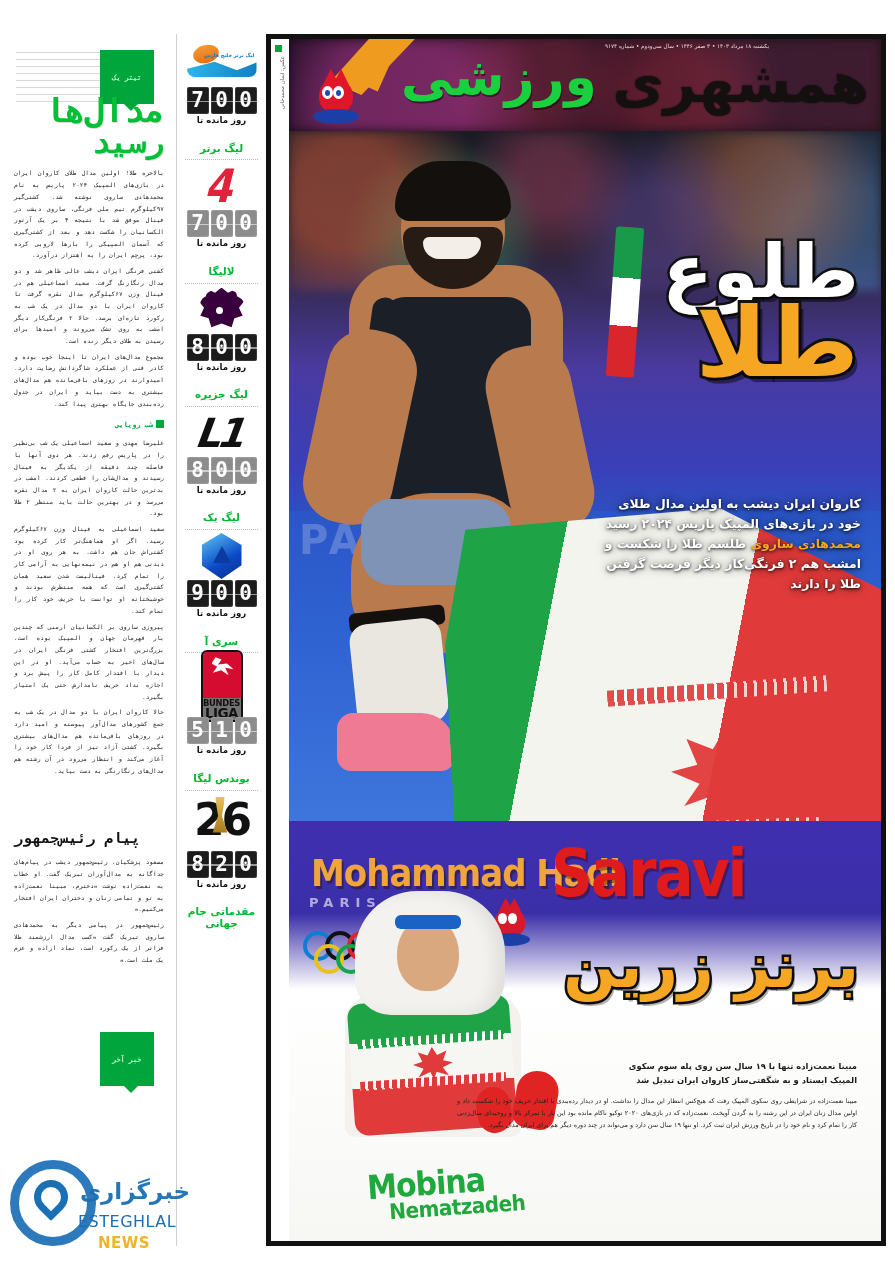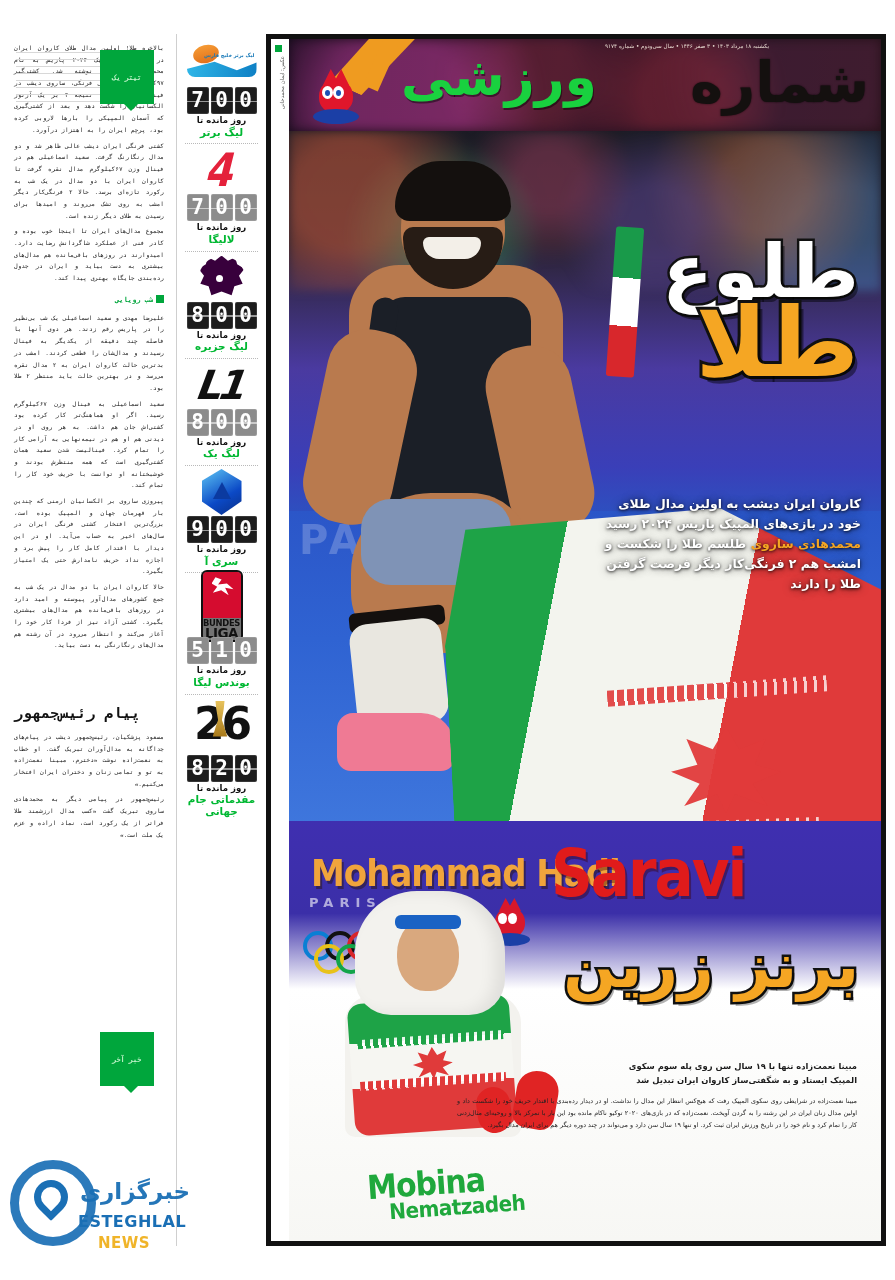--- a/index.html
+++ b/index.html
@@ -78,21 +78,21 @@
     position: absolute; left: 28px; top: 26px; width: 34px; height: 34px;
     border: 7px solid #1a6fb5; border-radius: 50% 50% 50% 4%;
     transform: rotate(-45deg);
   }
   .wm-fa {
     position: absolute; left: 74px; top: 24px; color: #1a6fb5;
     font-size: 23px; font-weight: bold; direction: rtl; opacity: .95;
   }
   .wm-en {
     position: absolute; left: 72px; top: 58px; color: #1a6fb5;
-    font-size: 16px; font-weight: bold; letter-spacing: .5px;
+    font-size: 16px; font-weight: normal; letter-spacing: .5px;
   }
   .wm-news {
     position: absolute; left: 92px; top: 80px; color: #f0b429;
     font-size: 15px; font-weight: bold; letter-spacing: .5px;
   }
 
   
   .cd-strip {
     position: absolute; left: 176px; top: 34px; width: 90px; height: 1212px;
     background: #fff; border-left: 1px solid #cfcfcf;
@@ -115,21 +115,21 @@
     height: 1.6px; background: rgba(255,255,255,.55);
   }
   .flip.dark .d { background: #1c1c1c; }
   .flip.gray .d { background: #8c8c8c; color: #fff; }
   .cd-cap {
     direction: rtl; font-size: 8.6px; font-weight: bold; color: #111;
     line-height: 1.12;
   }
   .cd-league {
     direction: rtl; font-size: 10.4px; font-weight: bold; color: #00b832;
-    line-height: 1.12; margin-top: 1px;
+    line-height: 1.12; margin-top: 17px;
   }
   .cd-sep {
     border-top: 1.6px dotted #b9b9b9; margin: 5px 2px 3px 2px;
   }
 
   
   .lg-pgl { width: 70px; height: 40px; position: relative; }
   .lg-pgl .ball {
     position: absolute; left: 6px; top: 2px; width: 26px; height: 18px;
     background: linear-gradient(#f59a34,#e2711a); border-radius: 50%;
@@ -557,20 +557,24 @@
 
 <div class="page">
 
   <div class="side-col">
     <div class="rule-lines"></div>
 
     <div class="green-tag" id="tag-titr">
       <span>تیتر یک</span>
     </div>
 
+    <div class="side-head">
+      <span class="l1">مدال‌ها</span>
+      <span class="l2">رسید</span>
+    </div>
 
     <div class="side-body">
       <p>بالاخره طلا! اولین مدال طلای کاروان ایران در بازی‌های المپیک ۲۰۲۴ پاریس به نام محمدهادی ساروی نوشته شد. کشتی‌گیر ۹۷کیلوگرم تیم ملی فرنگی، ساروی دیشب در فینال موفق شد با نتیجه ۴ بر یک آرتور الکسانیان را شکست دهد و بعد از کشتی‌گیری که آسمان المپیکی را بارها لاروبی کرده بود، پرچم ایران را به اهتزاز درآورد.</p>
       <p>کشتی فرنگی ایران دیشب عالی ظاهر شد و دو مدال رنگارنگ گرفت. سعید اسماعیلی هم در فینال وزن ۶۷کیلوگرم مدال نقره گرفت تا کاروان ایران با دو مدال در یک شب به رکورد تازه‌ای برسد. حالا ۲ فرنگی‌کار دیگر امشب به روی تشک می‌روند و امیدها برای رسیدن به طلای دیگر زنده است.</p>
       <p>مجموع مدال‌های ایران تا اینجا خوب بوده و کادر فنی از عملکرد شاگردانش رضایت دارد. امیدوارند در روزهای باقی‌مانده هم مدال‌های بیشتری به دست بیاید و ایران در جدول رده‌بندی جایگاه بهتری پیدا کند.</p>
     </div>
 
     <div class="sec-label">
       <span class="bx"></span><span>شب رویایی</span>
     </div>
@@ -723,21 +727,21 @@
   <div class="poster">
 
     <div style="position:absolute;left:0;top:0;width:18px;height:100%;background:#fff;z-index:5">
       <div class="credit-box"></div>
       <div class="credit-txt">عکس: ایمان محمدخانی</div>
     </div>
 
     <div class="masthead">
       <div class="mh-blur"></div>
       <div class="mh-date">یکشنبه ۱۸ مرداد ۱۴۰۳ • ۳ صفر ۱۴۴۶ • سال سی‌ودوم • شماره ۹۱۷۴</div>
-      <div class="mh-title">شماره</div>
+      <div class="mh-title">همشهری</div>
       <div class="mh-swoosh"></div>
       <div class="mh-swoosh2"></div>
       <div class="mh-sub">ورزشی</div>
       <div class="mh-mascot">
         <div class="mascot-crest"></div>
         <div class="mascot-body"></div>
         <div class="mascot-eye l"></div>
         <div class="mascot-eye r"></div>
         <div class="mascot-base"></div>
       </div>

